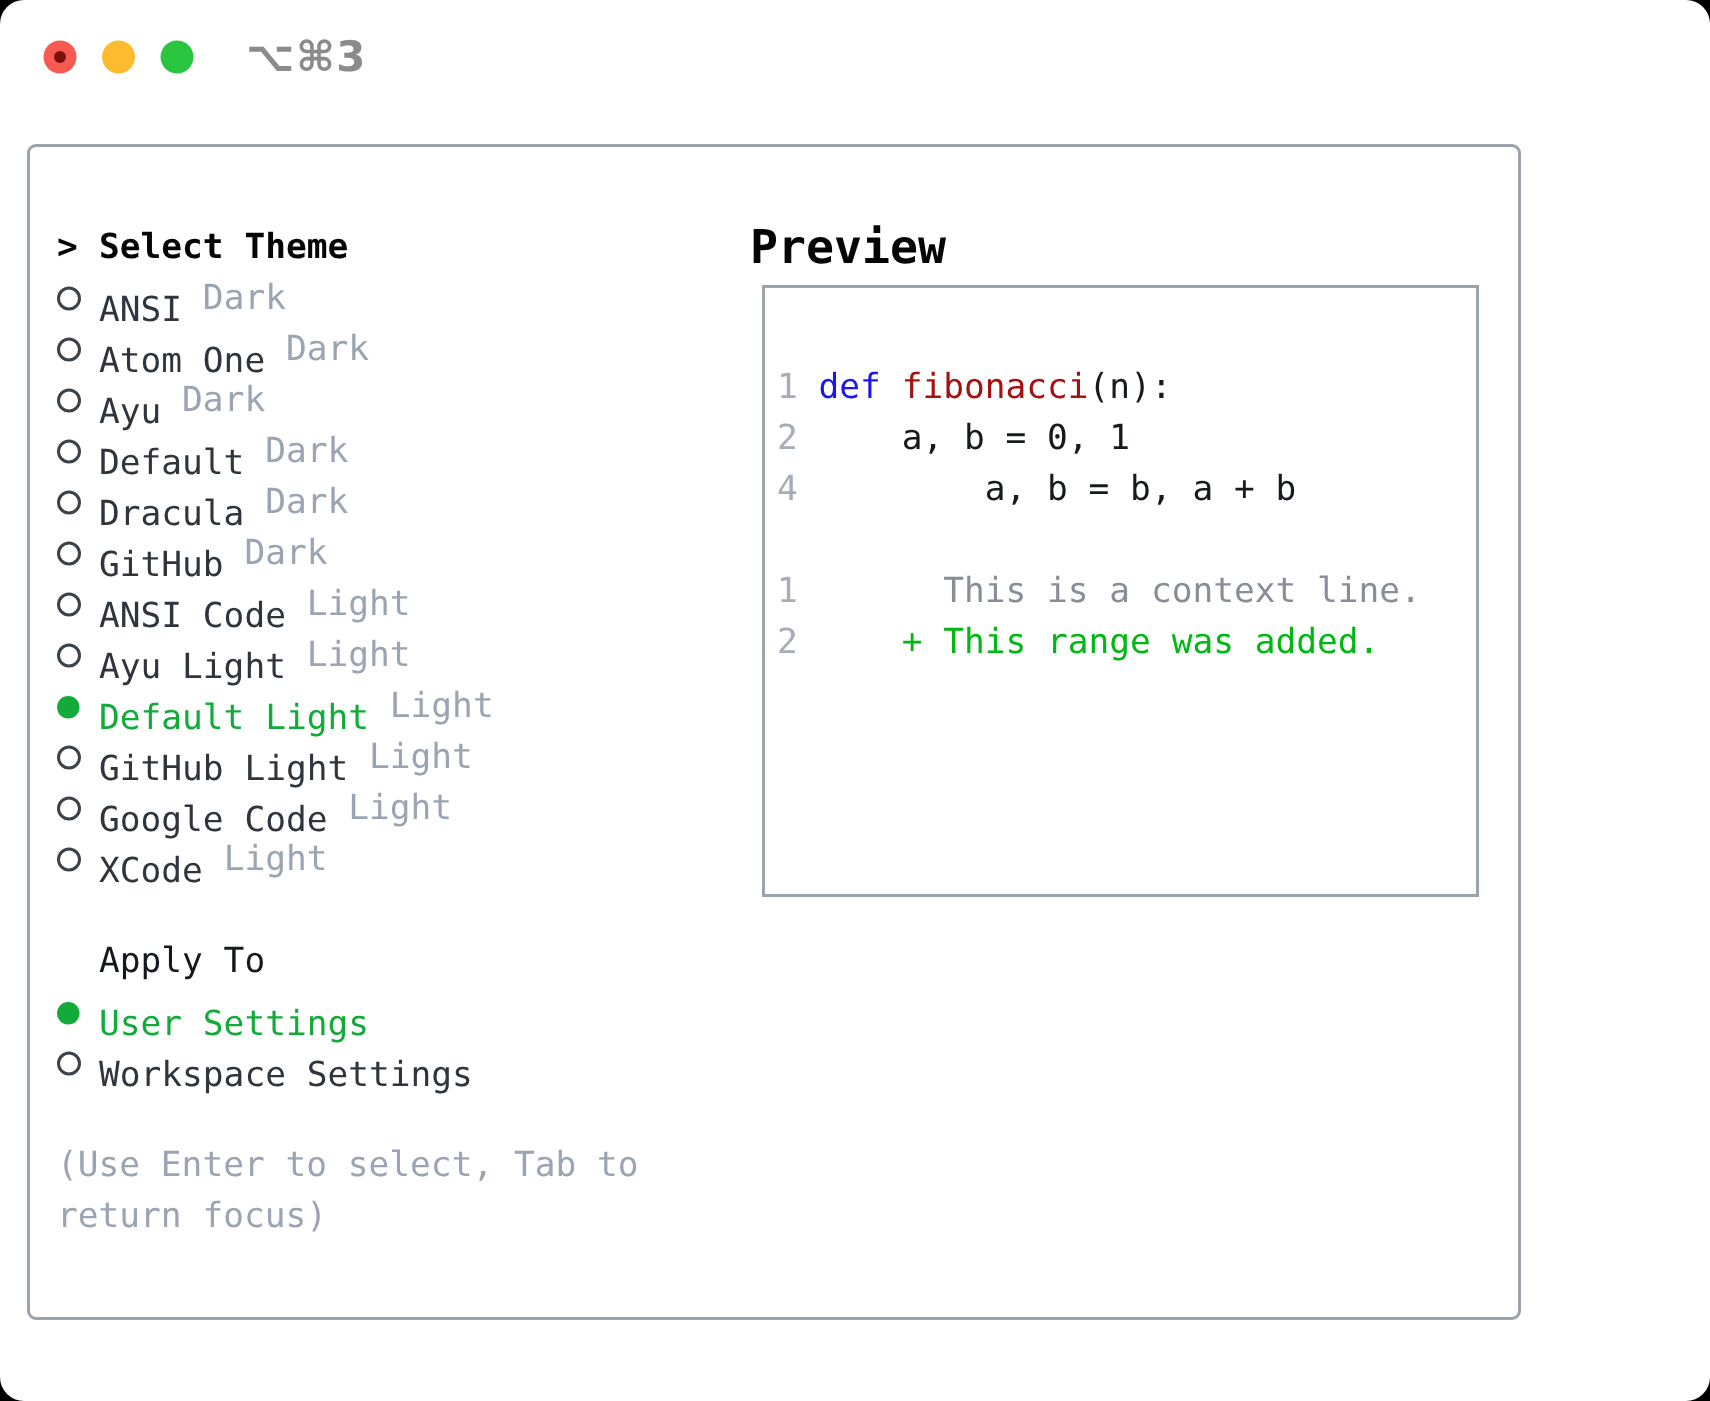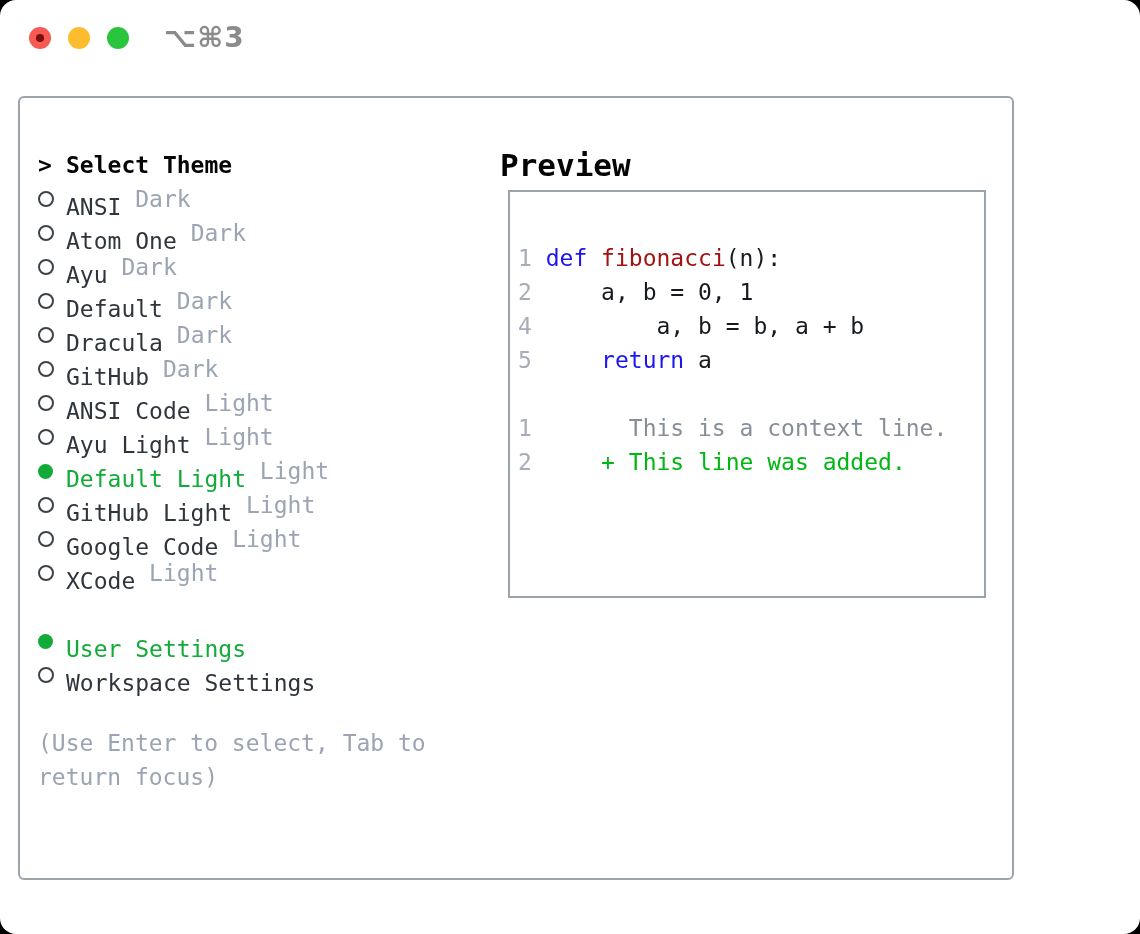--- a/index.html
+++ b/index.html
@@ -106,38 +106,41 @@
           <div class="row"><span class="prefix"><span class="ring"></span></span><span class="item-name">ANSI Code</span><span class="item-variant"> Light</span></div>
           <div class="row"><span class="prefix"><span class="ring"></span></span><span class="item-name">Ayu Light</span><span class="item-variant"> Light</span></div>
           <div class="row selected"><span class="prefix"><span class="dot"></span></span><span class="item-name">Default Light</span><span class="item-variant"> Light</span></div>
           <div class="row"><span class="prefix"><span class="ring"></span></span><span class="item-name">GitHub Light</span><span class="item-variant"> Light</span></div>
           <div class="row"><span class="prefix"><span class="ring"></span></span><span class="item-name">Google Code</span><span class="item-variant"> Light</span></div>
           <div class="row"><span class="prefix"><span class="ring"></span></span><span class="item-name">XCode</span><span class="item-variant"> Light</span></div>
         </div>
 
       <div class="row"></div>
 
+      <div class="row">
+        <span class="prefix"></span>
+        <span class="apply-hdr">Apply To</span>
+      </div>
 
       <div id="apply-options">
           <div class="row selected"><span class="prefix"><span class="dot"></span></span><span class="item-name">User Settings</span></div>
           <div class="row"><span class="prefix"><span class="ring"></span></span><span class="item-name">Workspace Settings</span></div>
         </div>
 
       <div class="row"></div>
 
       <div class="row hint">(Use Enter to select, Tab to</div>
       <div class="row hint">return focus)</div>
     </div>
 
     <div class="preview-label">Preview</div>
 
     <div class="preview-box" id="preview-box">
         <div class="pline"><span class="tk-ln">1 </span><span class="tk-kw">def</span><span class="tk-pl"> </span><span class="tk-fn">fibonacci</span><span class="tk-pl">(n):</span></div>
         <div class="pline"><span class="tk-ln">2</span><span class="tk-pl">     a, b = 0, 1</span></div>
         <div class="pline"><span class="tk-ln">4</span><span class="tk-pl">         a, b = b, a + b</span></div>
-        <div class="pline"><span class="tk-ln">5</span><span class="tk-pl">     </span><span class="tk-kw">return</span><span class="tk-pl"> a</span></div>
         <div class="pline"></div>
         <div class="pline"><span class="tk-ln">1</span><span class="tk-ctx">       This is a context line.</span></div>
-        <div class="pline"><span class="tk-ln">2</span><span class="tk-add">     + This line was added.</span></div>
+        <div class="pline"><span class="tk-ln">2</span><span class="tk-add">     + This range was added.</span></div>
       </div>
 
   </div>
 </div>
 
 </body></html>

